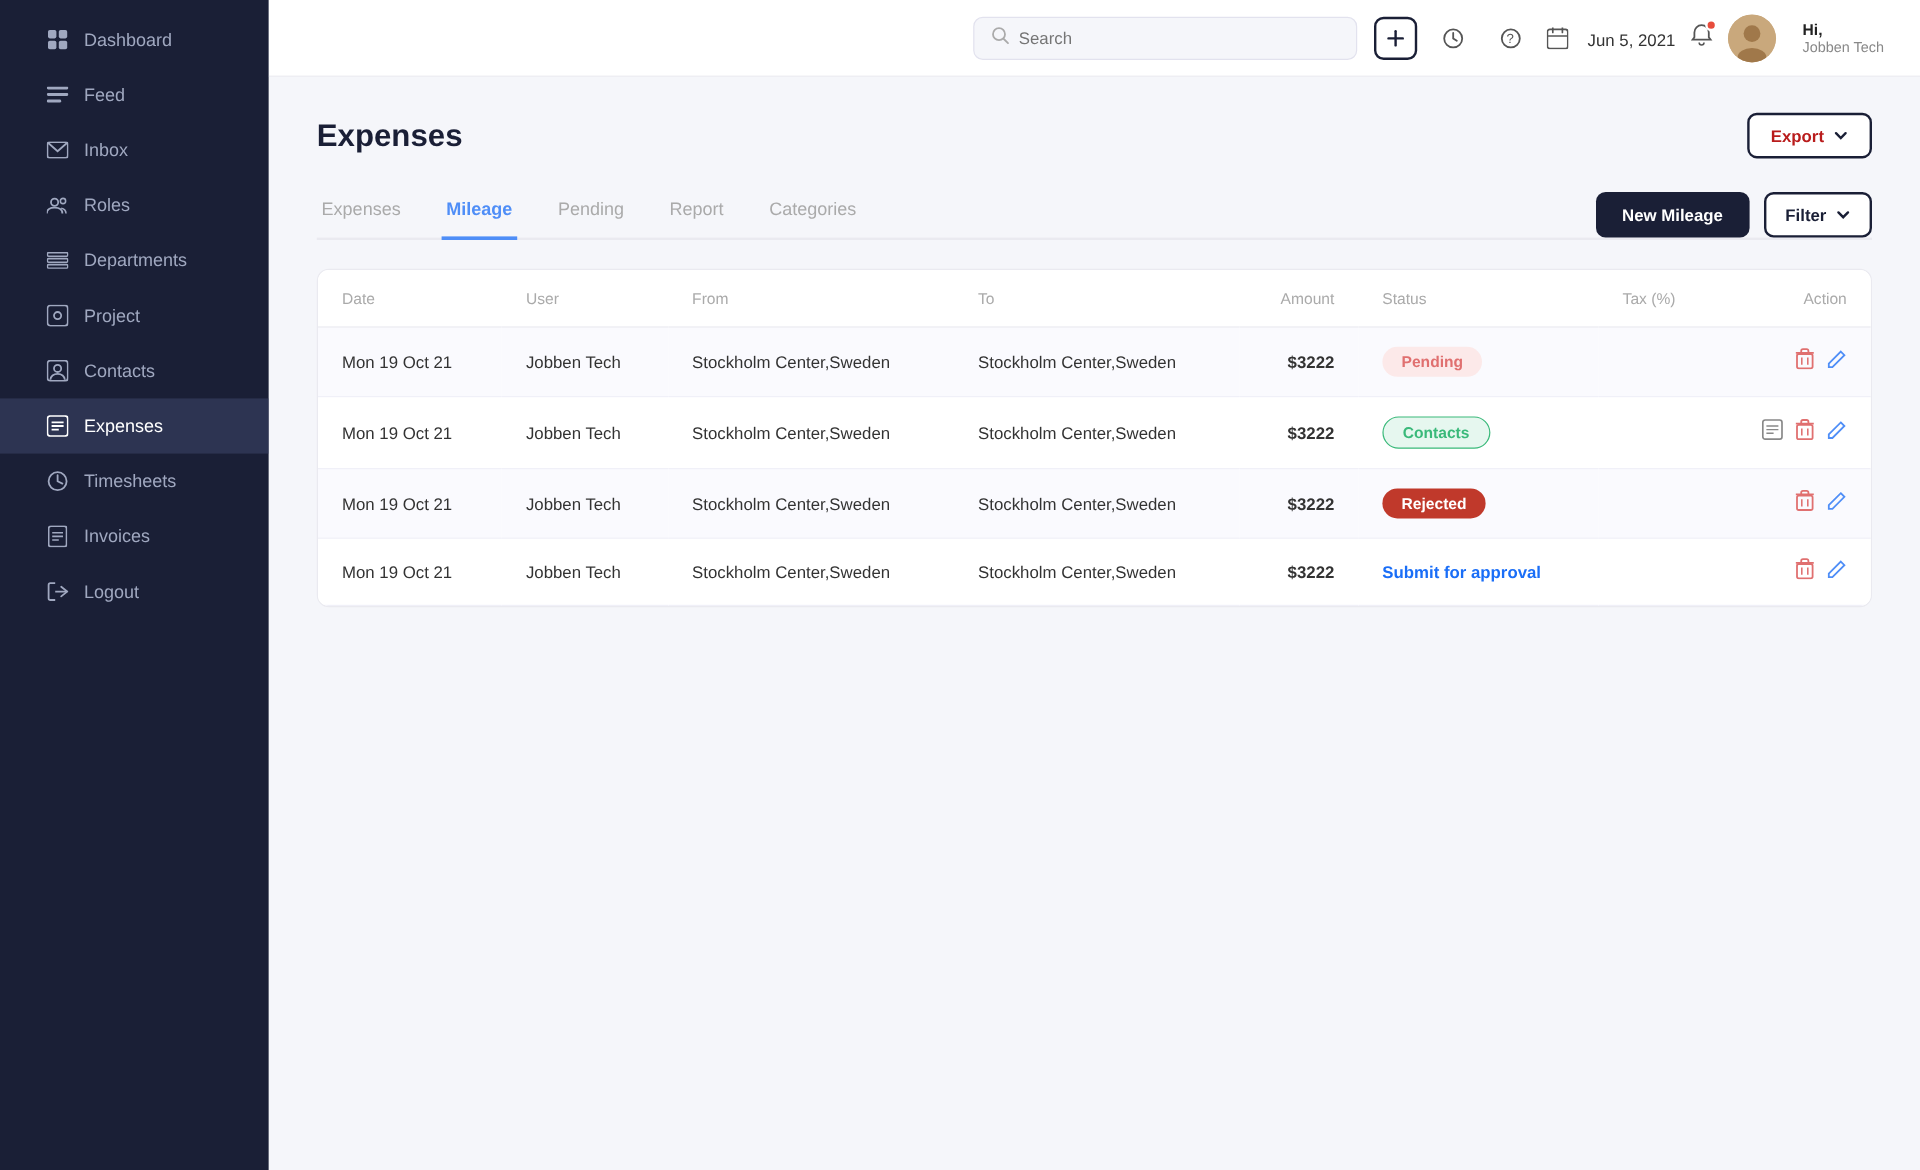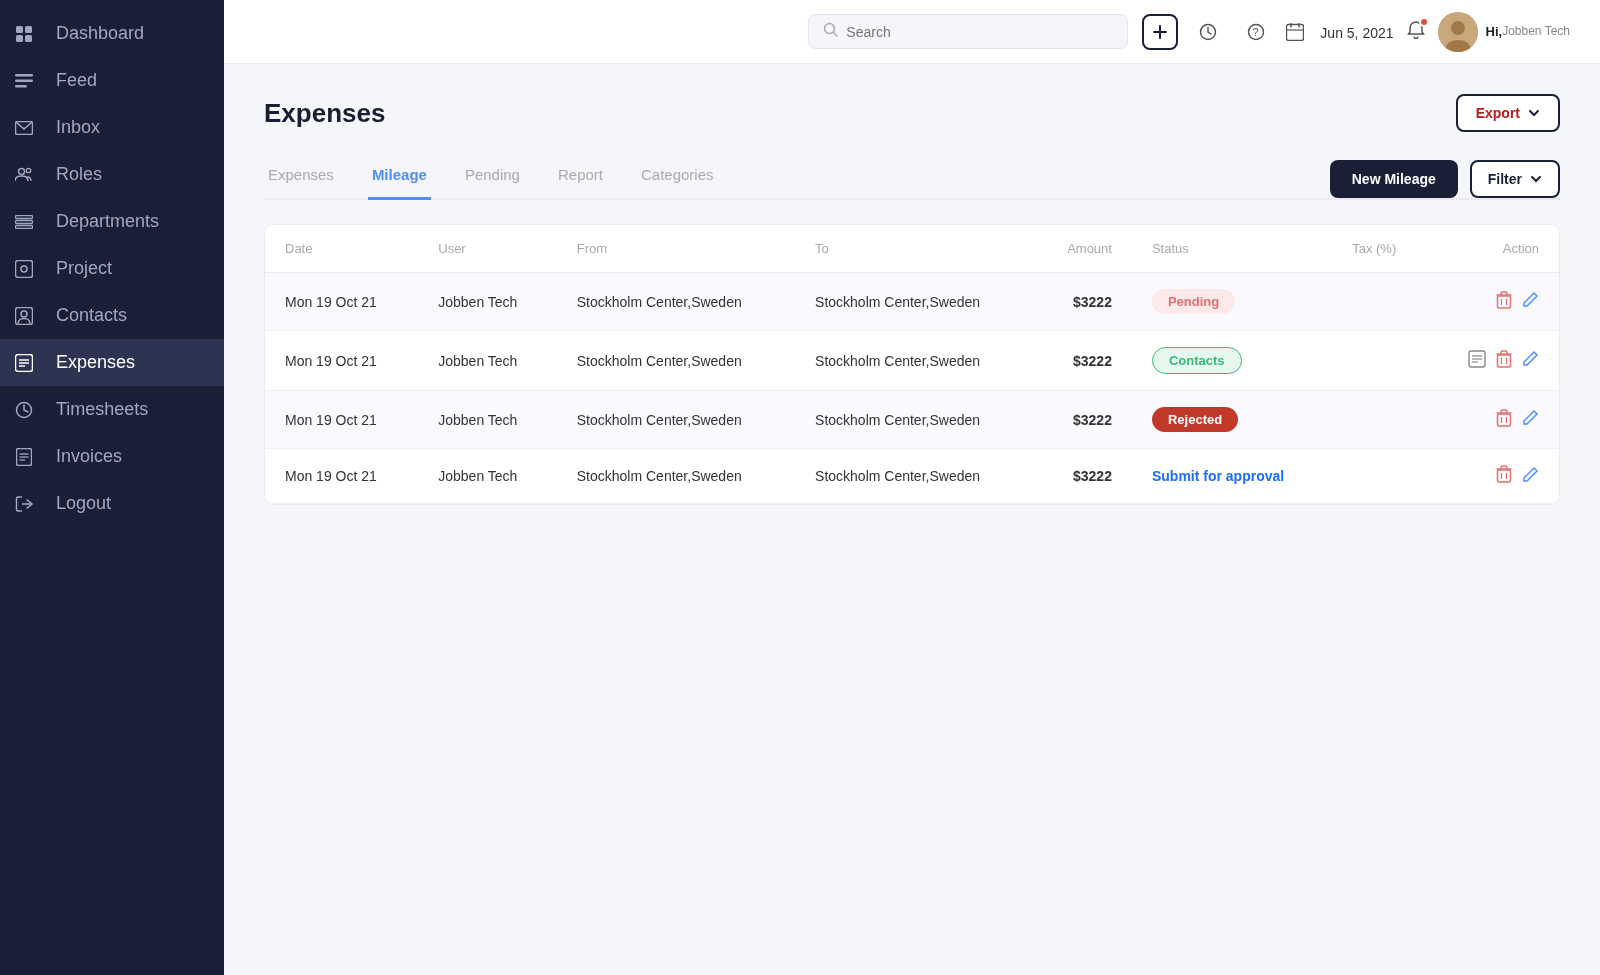--- a/index.html
+++ b/index.html
@@ -28,25 +28,25 @@
       width: 32px; height: 32px;
       background: linear-gradient(135deg, #4f8ef7 0%, #3ad0c5 100%);
       border-radius: 6px;
       display: flex; align-items: center; justify-content: center;
       font-size: 14px; color: #fff; font-weight: bold;
     }
     .logo-text { font-size: 18px; font-weight: 700; color: #fff; }
 
     .sidebar-nav { display: flex; flex-direction: column; flex: 1; padding: 10px 0; }
     .nav-item {
-      display: flex; align-items: center; gap: 22px;
-      padding: 13px 14px;
+      display: flex; align-items: center; gap: 12px;
+      padding: 13px 38px;
       cursor: pointer;
       color: #a0a8c0;
-      font-size: 18px;
+      font-size: 15px;
       border-radius: 0;
       transition: background 0.15s;
     }
     .nav-item.active { background: #2d3452; color: #fff; }
     .nav-item .nav-icon { width: 20px; height: 20px; display: flex; align-items: center; justify-content: center; font-size: 16px; }
 
     
     .main {
       flex: 1;
       display: flex;
@@ -108,21 +108,21 @@
       border: 2px solid #fff;
     }
     .avatar-area { display: flex; align-items: center; gap: 8px; }
     .avatar {
       width: 40px; height: 40px; border-radius: 50%;
       background: #c9a87c;
       display: flex; align-items: center; justify-content: center;
       font-size: 16px; font-weight: bold; color: #fff;
       overflow: hidden;
     }
-    .user-info { display: flex; flex-direction: row; }
+    .user-info { display: flex; flex-direction: column; margin-left: 14px; }
     .user-hi { font-size: 13px; font-weight: 600; color: #222; }
     .user-name { font-size: 12px; color: #888; }
 
     
     .page-content { padding: 30px 40px; }
     .page-header { display: flex; align-items: center; justify-content: space-between; margin-bottom: 24px; }
     .page-title { font-size: 26px; font-weight: 700; color: #1a1f36; }
     .export-btn {
       display: flex; align-items: center; gap: 8px;
       border: 2px solid #1a1f36;

